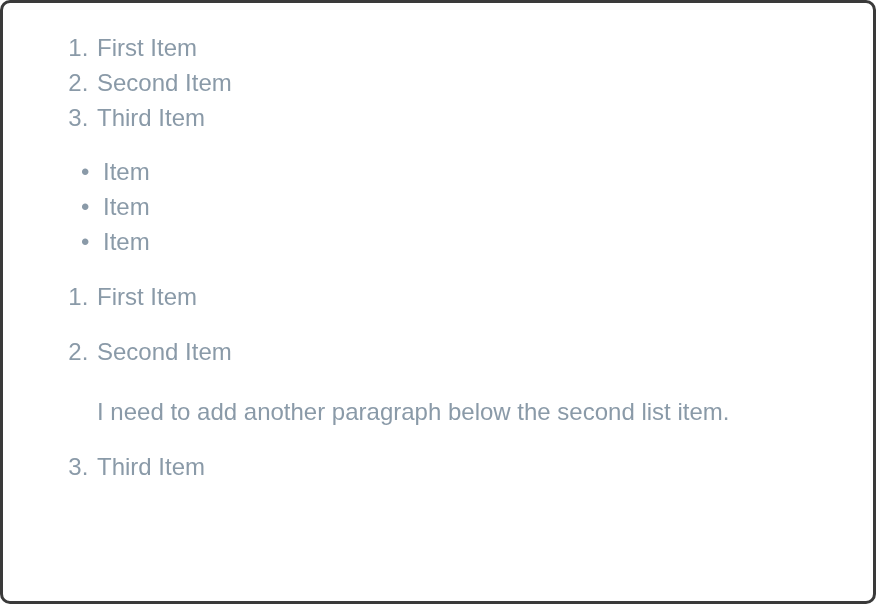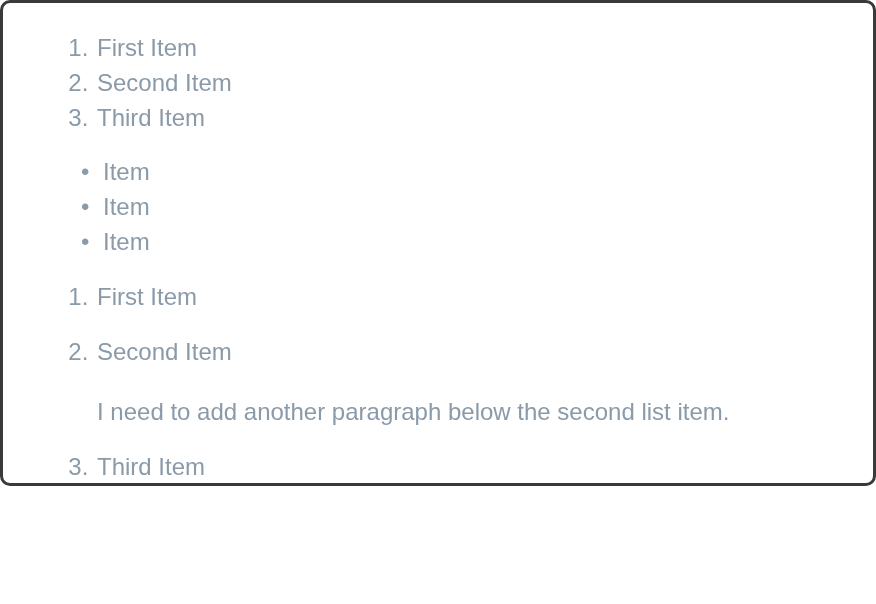--- a/index.html
+++ b/index.html
@@ -4,21 +4,21 @@
   <style>
     body {
       margin: 0;
       padding: 0;
       background: #fff;
       font-family: -apple-system, BlinkMacSystemFont, "Segoe UI", Helvetica, Arial, sans-serif;
     }
     .frame {
       box-sizing: border-box;
       width: 876px;
-      height: 486px;
+      height: 604px;
       border: 3px solid #3a3a3a;
       border-radius: 10px;
       background: #fff;
       padding: 28px 60px 20px 60px;
       color: #8a9aa8;
       font-size: 24px;
       line-height: 1.45;
       overflow: hidden;
     }
     .ol-compact {

